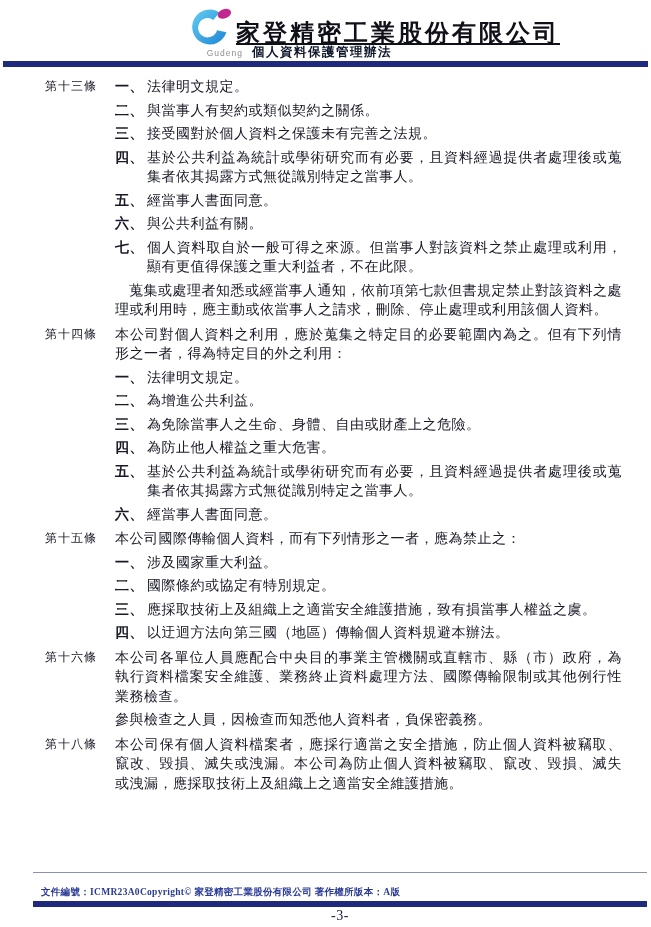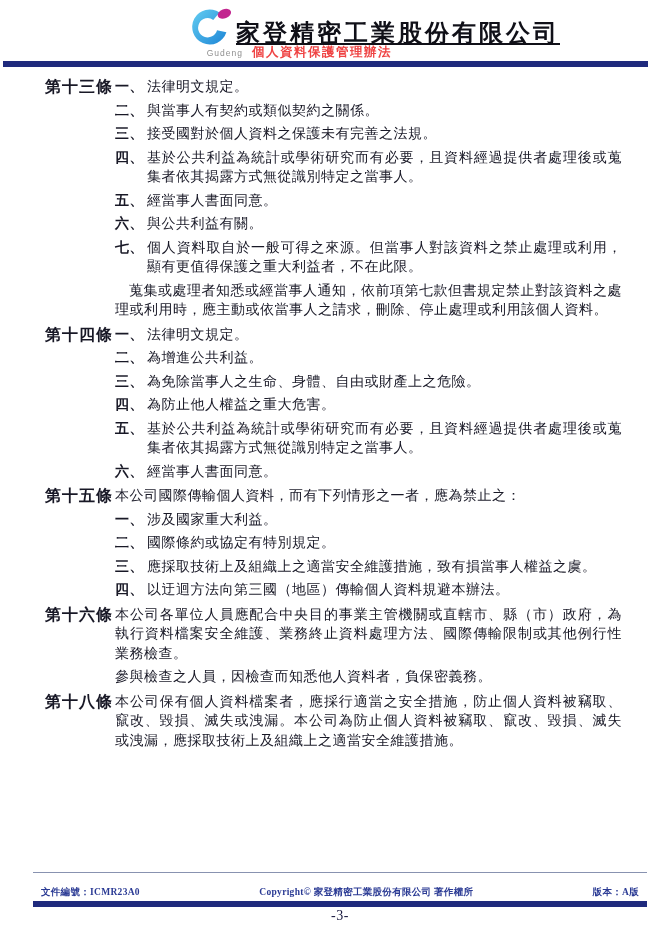--- a/index.html
+++ b/index.html
@@ -20,38 +20,38 @@
   .logo-brand{font-family:"Liberation Sans","DejaVu Sans",sans-serif;
     font-size:8.5px;color:#8f8f8f;letter-spacing:1px;margin-top:1px;}
   .company-name{
     position:absolute;left:236px;top:17px;
     font-size:24px;font-weight:bold;letter-spacing:3px;color:#101018;
     white-space:nowrap;
     text-decoration:underline;
   }
   .doc-title{
     position:absolute;left:252px;top:44px;
-    font-size:12.5px;font-weight:bold;letter-spacing:1.5px;color:#ef4444;
+    font-size:12.5px;font-weight:bold;letter-spacing:1.5px;color:#0f172a;
     white-space:nowrap;
   }
   .header-bar{
     position:absolute;left:3px;right:3px;top:61px;height:6px;
     background:#1f2a7d;
   }
   
   .doc-body{
     padding:4px 29px 0 45px;
     height:812px;
     overflow:hidden;
     box-sizing:border-box;
   }
   .article{display:flex;margin-top:5px;}
   .article-label{
     flex:0 0 70px;
-    font-size:16px;font-weight:bold;letter-spacing:1px;
+    font-size:12px;font-weight:normal;letter-spacing:1px;
     line-height:19.5px;
     white-space:nowrap;
   }
   .article-content{flex:1;min-width:0;}
   .para{
     margin:0 0 0 0;padding:0;
     font-size:14px;line-height:19.5px;letter-spacing:0.5px;
     text-align:justify;
   }
   .para + .para, .item + .para, .para + .item, .item + .item{margin-top:4px;}
@@ -59,21 +59,21 @@
   .item{display:flex;font-size:14px;line-height:19.5px;letter-spacing:0.5px;}
   .item-num{flex:0 0 32px;font-weight:bold;white-space:nowrap;}
   .item-text{flex:1;text-align:justify;min-width:0;}
   
   .footer{
     position:absolute;left:33px;right:4px;bottom:3px;
     background:#ffffff;
   }
   .footer-rule{border-top:1px solid #8892b0;}
   .footer-meta{
-    display:flex;justify-content:space-between;align-items:center;
+    display:flex;justify-content:flex-start;align-items:center;
     padding:2px 8px 2px 8px;
     font-size:9.5px;font-weight:bold;color:#2a3a94;
     letter-spacing:0.3px;
     margin-top:11px;
   }
   .footer-bar{height:6px;background:#1f2a7d;}
   .page-number{
     text-align:center;font-size:14px;color:#1a1a40;
     padding-top:1px;letter-spacing:0.5px;
   }
@@ -135,20 +135,21 @@
           <div class="item">
             <span class="item-num">七、</span>
             <span class="item-text">個人資料取自於一般可得之來源。但當事人對該資料之禁止處理或利用，顯有更值得保護之重大利益者，不在此限。</span>
           </div>
           <p class="para indent">蒐集或處理者知悉或經當事人通知，依前項第七款但書規定禁止對該資料之處理或利用時，應主動或依當事人之請求，刪除、停止處理或利用該個人資料。</p>
         </div>
       </section>
       <section class="article">
         <div class="article-label">第十四條</div>
         <div class="article-content">
+          <p class="para">本公司對個人資料之利用，應於蒐集之特定目的必要範圍內為之。但有下列情形之一者，得為特定目的外之利用：</p>
           <div class="item">
             <span class="item-num">一、</span>
             <span class="item-text">法律明文規定。</span>
           </div>
           <div class="item">
             <span class="item-num">二、</span>
             <span class="item-text">為增進公共利益。</span>
           </div>
           <div class="item">
             <span class="item-num">三、</span>

